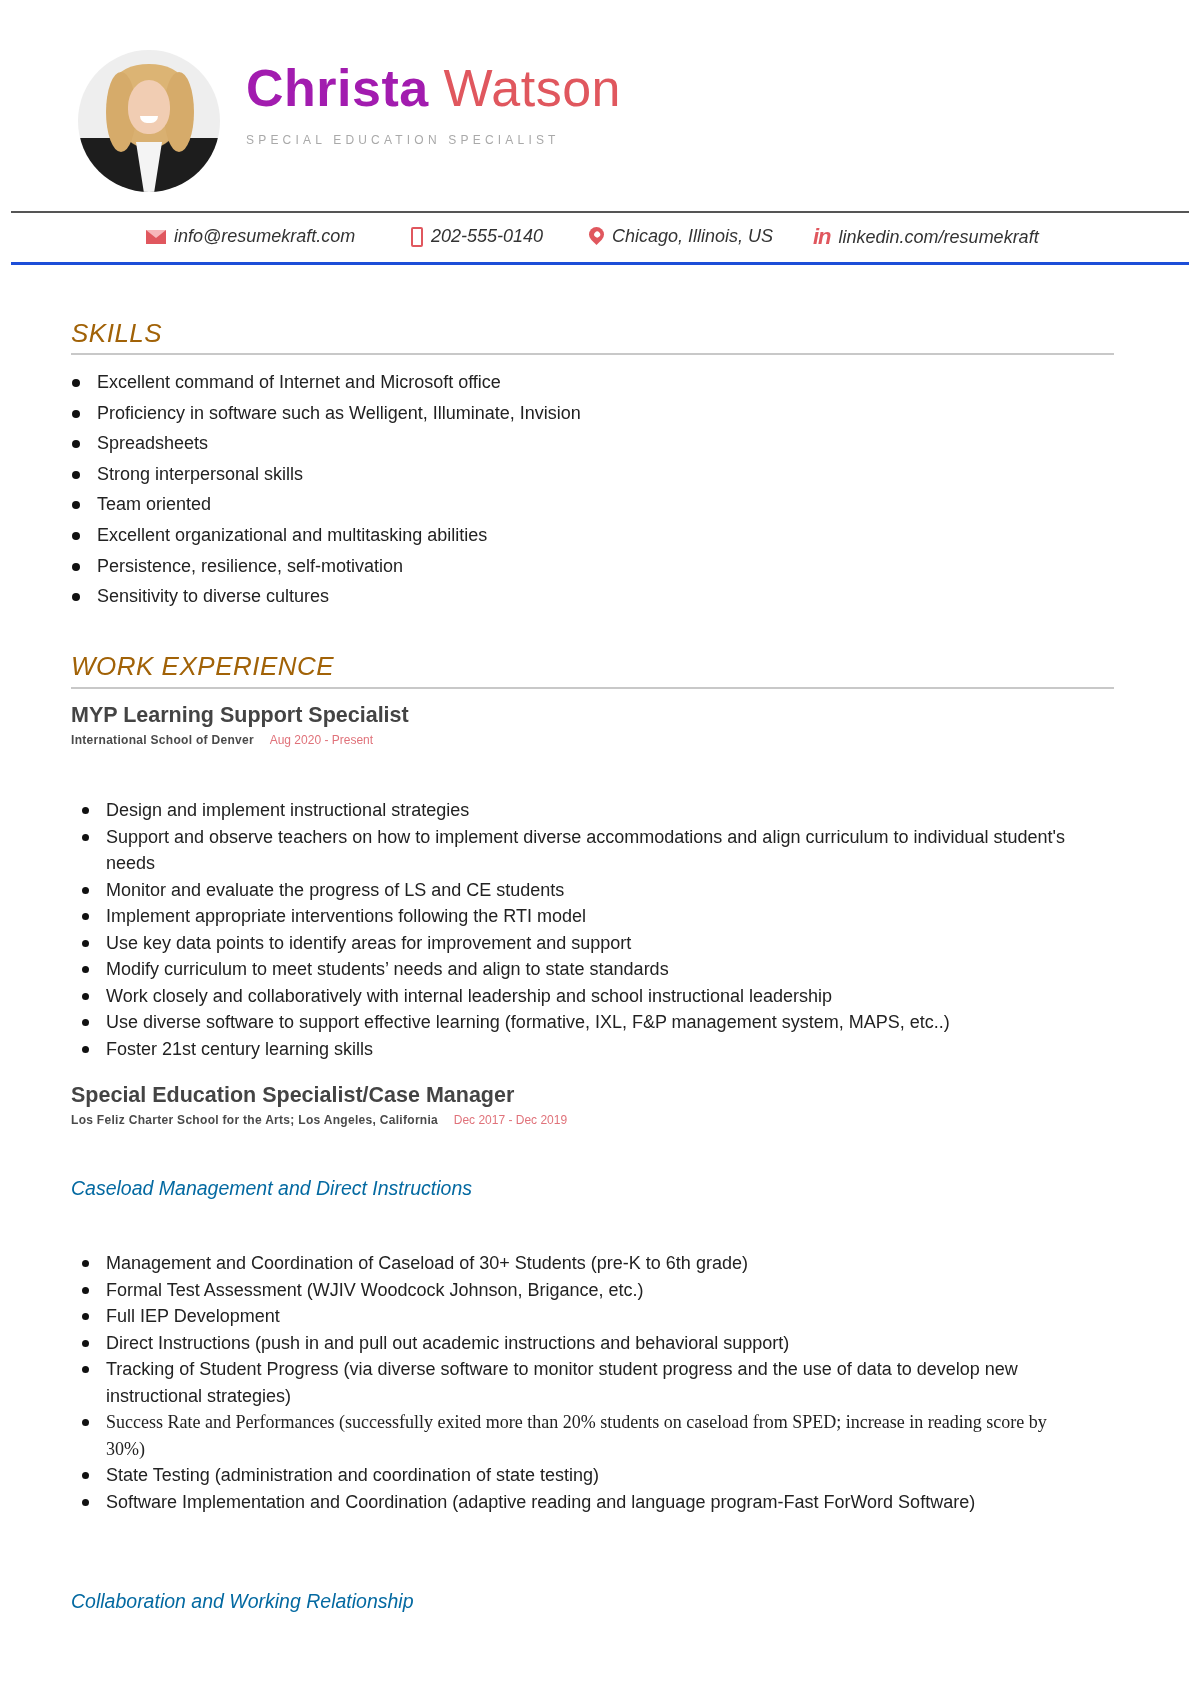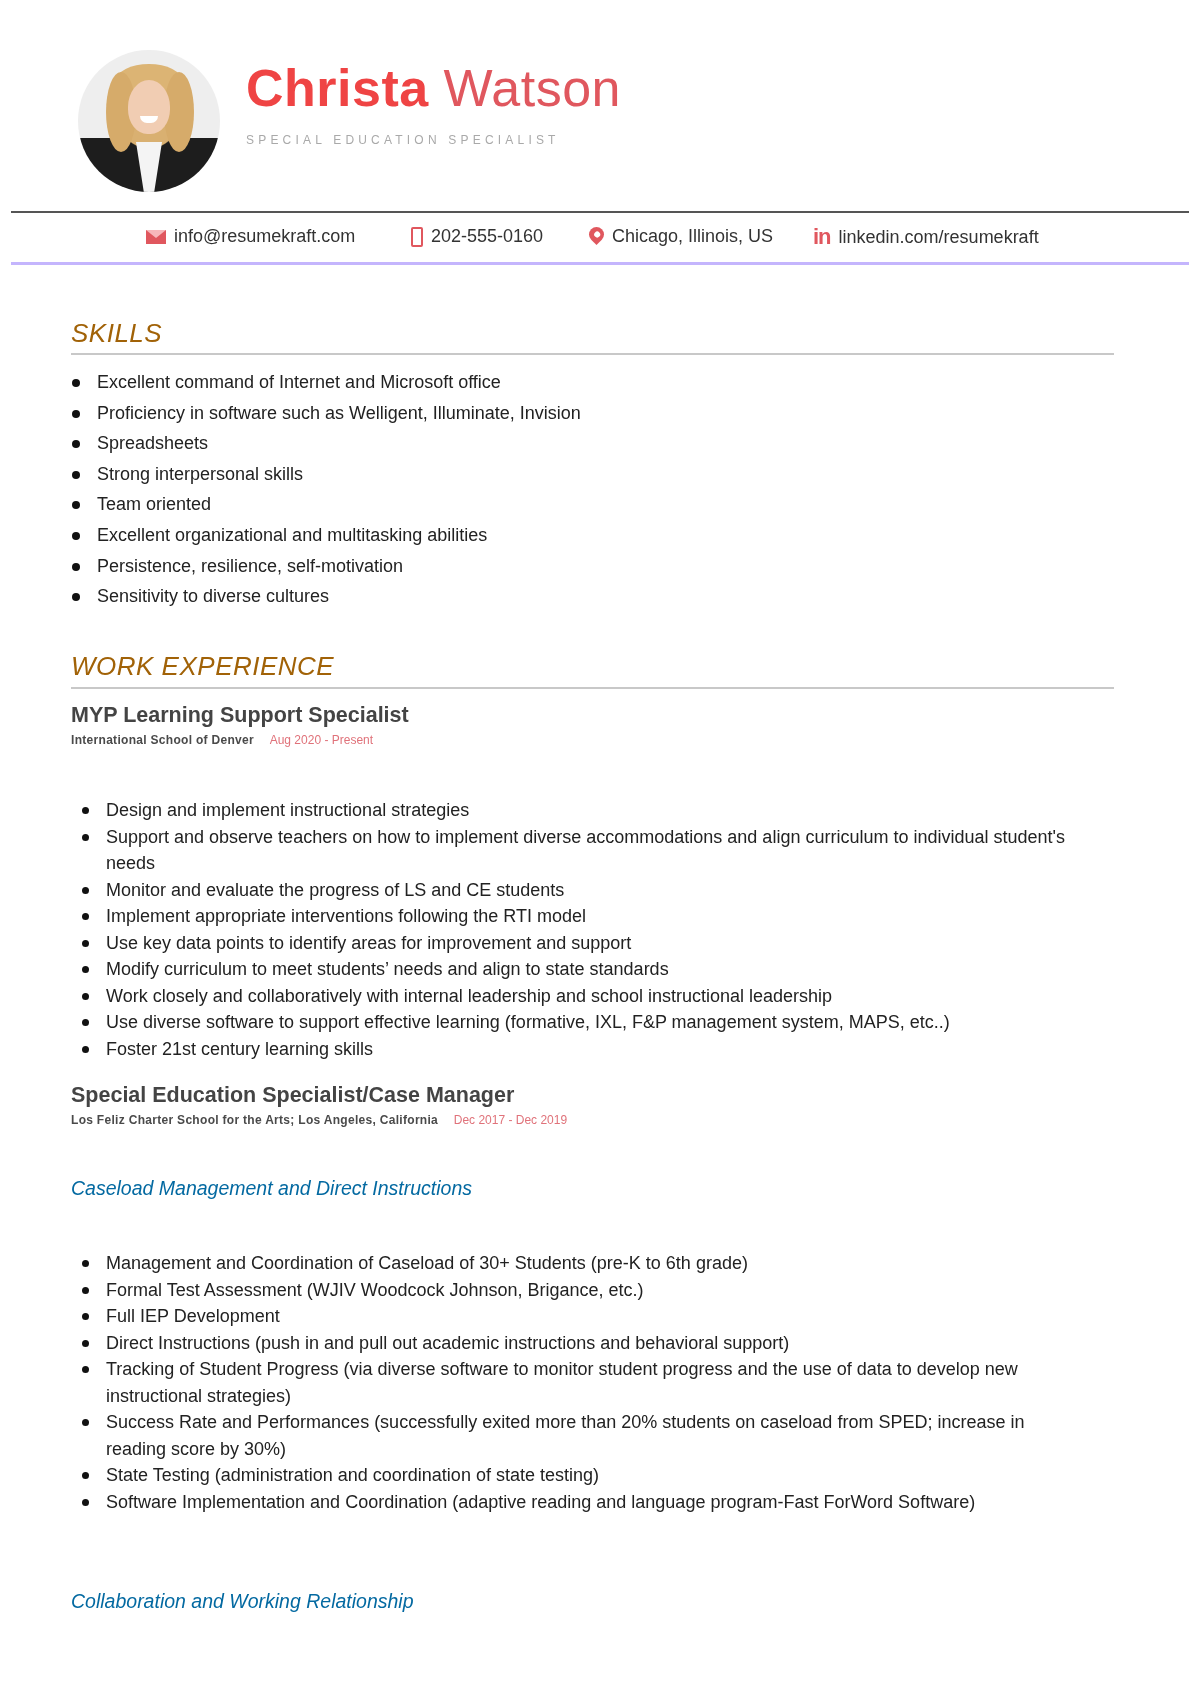--- a/index.html
+++ b/index.html
@@ -15,25 +15,25 @@
     overflow: hidden;
   }
   .avatar .collar { position: absolute; left: 58px; top: 92px; width: 26px; height: 50px; background: #f4f4f4; clip-path: polygon(0 0, 100% 0, 70% 100%, 30% 100%); }
   .avatar .face { position: absolute; left: 50px; top: 30px; width: 42px; height: 54px; border-radius: 50% 50% 46% 46%; background: #f1cdb3; }
   .avatar .hair-l { position: absolute; left: 28px; top: 22px; width: 30px; height: 80px; border-radius: 50%; background: #d6ab6a; }
   .avatar .hair-r { position: absolute; left: 86px; top: 22px; width: 30px; height: 80px; border-radius: 50%; background: #d6ab6a; }
   .avatar .hair-top { position: absolute; left: 38px; top: 14px; width: 66px; height: 34px; border-radius: 50% 50% 30% 30%; background: #dcb474; }
   .avatar .smile { position: absolute; left: 62px; top: 66px; width: 18px; height: 7px; border-radius: 0 0 10px 10px; background: #ffffff; }
 
   .name { position: absolute; left: 246px; top: 62px; font-size: 52px; font-weight: 400; letter-spacing: 0.5px; white-space: nowrap; line-height: 1; }
-  .name .first { color: #ef4444; font-weight: 700; }
+  .name .first { color: #a21caf; font-weight: 700; }
   .name .last { color: #e0575e; }
   .title { position: absolute; left: 246px; top: 133px; font-size: 12px; letter-spacing: 4.2px; color: #a9a9a9; white-space: nowrap; }
 
-  .contact-bar { position: absolute; left: 11px; top: 211px; width: 1178px; height: 54px; border-top: 2px solid #555555; border-bottom: 3px solid #c4b5fd; }
+  .contact-bar { position: absolute; left: 11px; top: 211px; width: 1178px; height: 54px; border-top: 2px solid #555555; border-bottom: 3px solid #1d4ed8; font-style: italic; }
   .contact-item { position: absolute; top: 13px; display: flex; align-items: center; font-size: 18px; color: #333333; white-space: nowrap; }
   .contact-item .ico { display: inline-block; margin-right: 8px; color: #e0575e; }
   .ico-mail { width: 20px; height: 14px; background: #e0575e; position: relative; }
   .ico-mail::after { content: ""; position: absolute; left: 0; top: 0; width: 0; height: 0; border-left: 10px solid transparent; border-right: 10px solid transparent; border-top: 8px solid #f7b7ba; }
   .ico-phone { width: 12px; height: 20px; border: 2px solid #e0575e; border-radius: 2px; }
   .ico-pin { width: 15px; height: 15px; background: #e0575e; border-radius: 50% 50% 50% 0; transform: rotate(-45deg); position: relative; margin-top: -4px; }
   .ico-pin::after { content: ""; position: absolute; left: 4.5px; top: 4.5px; width: 6px; height: 6px; border-radius: 50%; background: #fff; }
   .ico-in { font-weight: 700; font-size: 22px; color: #e0575e; line-height: 1; letter-spacing: -1px; }
 
   .section-head { position: absolute; left: 71px; font-size: 26px; color: #a16207; letter-spacing: 0.5px; white-space: nowrap; font-weight: 400; font-style: italic; }
@@ -76,21 +76,21 @@
   <div class="title">SPECIAL EDUCATION SPECIALIST</div>
 </div>
 
 <div class="contact-bar">
   <div class="contact-item" style="left:135px;">
     <span class="ico ico-mail"></span>
     <span>info@resumekraft.com</span>
   </div>
   <div class="contact-item" style="left:400px;">
     <span class="ico ico-phone"></span>
-    <span>202-555-0160</span>
+    <span>202-555-0140</span>
   </div>
   <div class="contact-item" style="left:578px;">
     <span class="ico ico-pin"></span>
     <span>Chicago, Illinois, US</span>
   </div>
   <div class="contact-item" style="left:802px;">
     <span class="ico ico-in">in</span>
     <span>linkedin.com/resumekraft</span>
   </div>
 </div>
@@ -134,18 +134,18 @@
   <span class="job-dates">Dec 2017 - Dec 2019</span>
 </div>
 
 <div class="subhead" style="top:1177px;">Caseload Management and Direct Instructions</div>
 <ul class="bullets job-bullets" style="top:1250px;">
   <li>Management and Coordination of Caseload of 30+ Students (pre-K to 6th grade)</li>
   <li>Formal Test Assessment (WJIV Woodcock Johnson, Brigance, etc.)</li>
   <li>Full IEP Development</li>
   <li>Direct Instructions (push in and pull out academic instructions and behavioral support)</li>
   <li style="padding-right:40px;">Tracking of Student Progress (via diverse software to monitor student progress and the use of data to develop new instructional strategies)</li>
-  <li style="padding-right:30px;">Success Rate and Performances (successfully exited more than 20% students on caseload from SPED; increase in reading score by 30%)</li>
+  <li style="padding-right:30px;font-family:Liberation Serif, serif;">Success Rate and Performances (successfully exited more than 20% students on caseload from SPED; increase in reading score by 30%)</li>
   <li>State Testing (administration and coordination of state testing)</li>
   <li style="padding-right:40px;">Software Implementation and Coordination (adaptive reading and language program-Fast ForWord Software)</li>
 </ul>
 
 <div class="subhead" style="top:1590px;">Collaboration and Working Relationship</div>
 
 </body></html>

